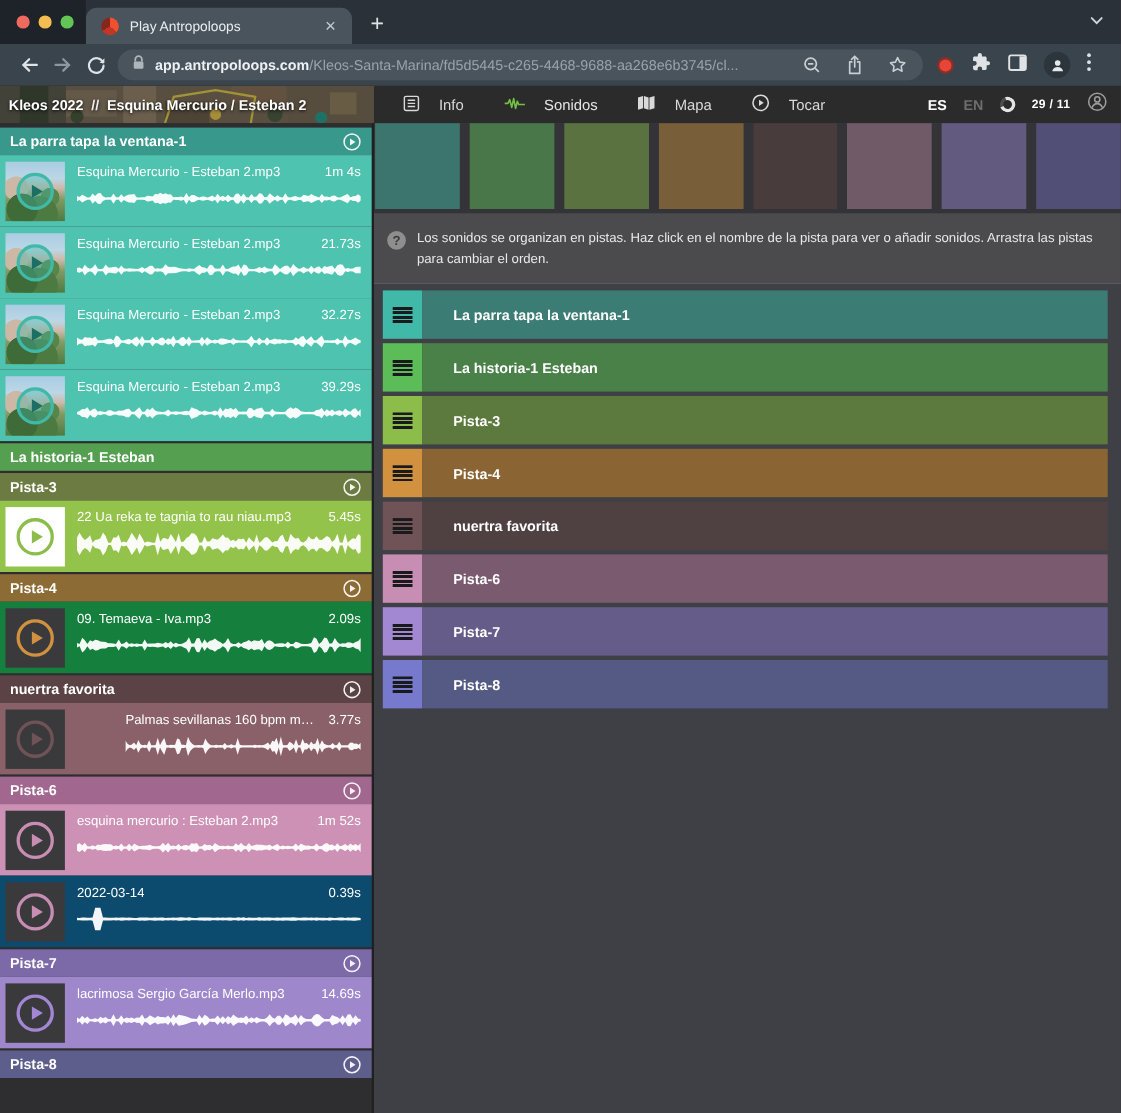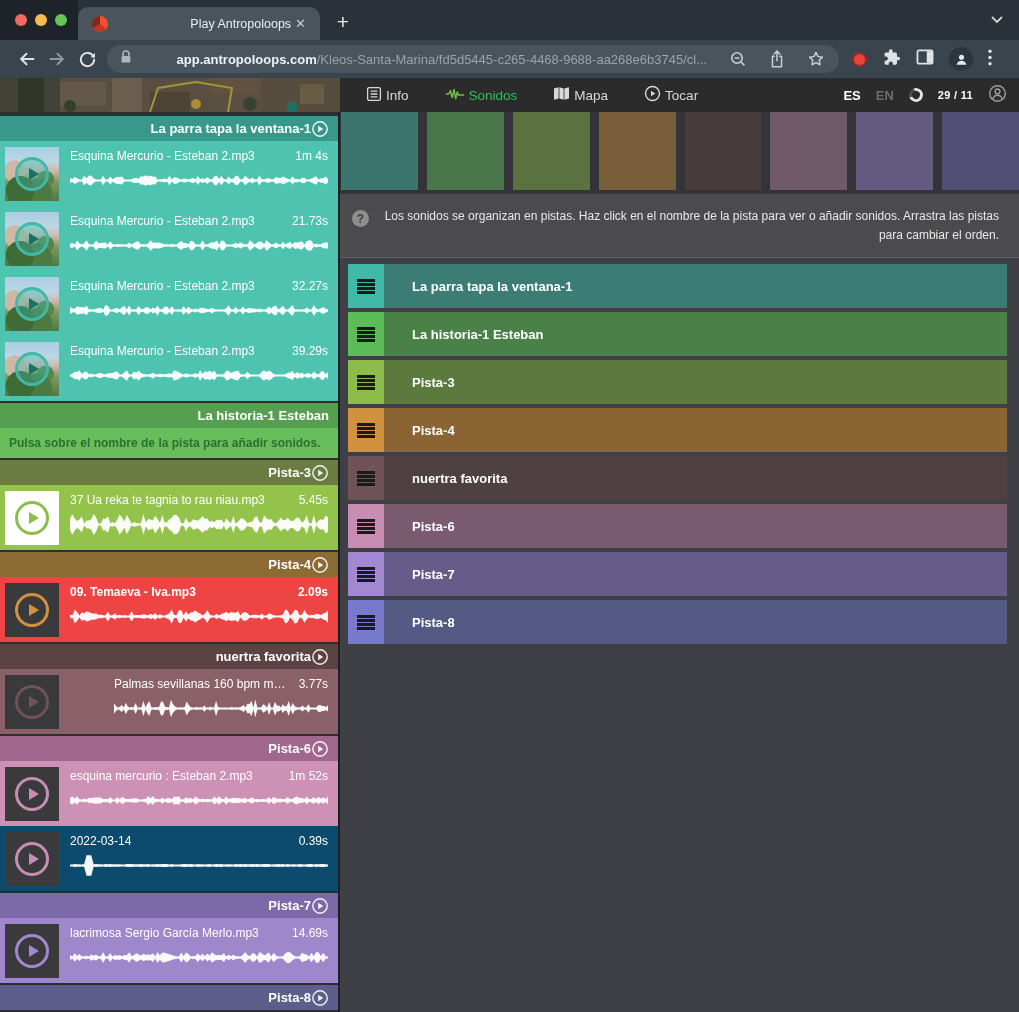--- a/index.html
+++ b/index.html
@@ -1,18 +1,18 @@
 <!DOCTYPE html>
 <html><head>
 <meta charset="utf-8">
 <style>
   * { margin:0; padding:0; box-sizing:border-box; }
   html,body { background:#222; }
   .screen { width:1019px; height:1012px; overflow:hidden; position:relative;
-            font-family:"Liberation Sans", sans-serif; background:#3e4045;text-align:right; }
+            font-family:"Liberation Sans", sans-serif; background:#3e4045; }
 
   
   .tabstrip { height:40px; background:#2b3138; position:relative; display:flex; align-items:flex-end; }
   .traffic-block { position:absolute; left:0; top:0; width:78px; height:40px; background:#1d2329;
                    display:flex; align-items:center; gap:8px; padding-left:15px; }
   .tdot { width:12px; height:12px; border-radius:50%; }
   .tdot.red{background:#ee6a5f}.tdot.yellow{background:#f5bd4f}.tdot.green{background:#62c554}
   .tab { margin-left:78px; width:242px; height:33px; background:#49545d; border-radius:10px 10px 0 0;
          display:flex; align-items:center; padding:0 10px 0 14px; }
   .favicon { width:16px; height:16px; border-radius:50%; flex:none;
@@ -35,22 +35,22 @@
   .avatar { width:24px; height:24px; border-radius:50%; background:#2c353c; display:flex; align-items:center; justify-content:center; }
 
   
   .appheader { height:34px; background:#2b2b2b; display:flex; align-items:center; }
   .crumbmap { width:340px; height:34px; flex:none; position:relative; display:flex; align-items:center; overflow:hidden; }
   .crumbmap svg.bg { position:absolute; inset:0; width:100%; height:100%; }
   .crumbtext { position:relative; z-index:1; padding-left:8px; color:#fff; font-size:13px; font-weight:600;
                white-space:nowrap; text-shadow:0 1px 3px rgba(0,0,0,.9); }
   .crumbtext .sep { margin:0 7px; opacity:.9; }
   .nav { display:flex; align-items:center; gap:36px; margin-left:26px; }
-  .nav-item { display:flex; align-items:center; gap:4px; color:#d9d9d9; font-size:13.5px; }
-  .nav-item.active { color:#22c55e; }
+  .nav-item { display:flex; align-items:center; gap:17px; color:#d9d9d9; font-size:13.5px; }
+  .nav-item.active { color:#e5e5e5; }
   .hdr-right { margin-left:auto; display:flex; align-items:center; gap:15px; padding-right:12px; }
   .lang-es { color:#fff; font-weight:700; font-size:13px; }
   .lang-en { color:#6d6d6d; font-weight:700; font-size:13px; }
   .loader { width:14px; height:14px; border-radius:50%; border:3px solid #e4e4e4; border-left-color:#4d4d4d; transform:rotate(25deg); }
   .counter { color:#fff; font-weight:700; font-size:11px; letter-spacing:.3px; }
 
   
   .content { display:flex; height:900px; }
   .sidebar { width:340px; flex:none; background:#2e2e30; border-right:2px solid #202022; padding-top:4px; overflow:hidden; }
   .main { flex:1; min-width:0; display:flex; flex-direction:column; background:#3e4045; }
@@ -202,20 +202,23 @@
         <rect x="210" width="50" height="16" fill="#8a7054"></rect>
         <rect x="262" width="78" height="34" fill="#7a6a55"></rect>
         <rect x="300" y="6" width="24" height="20" fill="#93805f"></rect>
         <circle cx="70" cy="28" r="6" fill="#46563c"></circle>
         <circle cx="250" cy="26" r="7" fill="#4c5a40"></circle>
         <path d="M150 34 L158 10 L196 4 L232 10 L228 34" fill="none" stroke="#e6d34b" stroke-width="2"></path>
         <circle cx="196" cy="26" r="5" fill="#f0c94a"></circle>
         <circle cx="292" cy="29" r="5.5" fill="#27a08e"></circle>
         <rect width="340" height="34" fill="rgba(15,15,15,0.32)"></rect>
       </svg>
+      <span class="crumbtext">
+        <span>Kleos 2022</span><span class="sep">//</span><span>Esquina Mercurio / Esteban 2</span>
+      </span>
     </div>
     <nav class="nav">
       <span class="nav-item">
         <span><svg width="16" height="16" viewBox="0 0 16 16" fill="none" stroke="#d9d9d9" stroke-width="1.3">
               <rect x="1.6" y="1.6" width="12.8" height="12.8" rx="1.6"></rect>
               <path d="M4.6 5.2h6.8M4.6 8h6.8M4.6 10.8h6.8"></path>
             </svg></span>
         <span>Info</span>
       </span>
       <span class="nav-item active">
@@ -325,60 +328,59 @@
               <svg class="wave" viewBox="0 0 200 28" preserveAspectRatio="none">
                 <polygon points="0.0,12.9 1.8,12.0 3.7,9.9 5.5,10.1 7.3,8.1 9.2,12.2 11.0,10.1 12.8,9.4 14.7,12.6 16.5,11.8 18.3,12.8 20.2,12.9 22.0,11.2 23.9,11.2 25.7,12.3 27.5,12.6 29.4,11.4 31.2,11.6 33.0,11.1 34.9,9.8 36.7,9.6 38.5,12.8 40.4,12.7 42.2,10.3 44.0,8.0 45.9,12.7 47.7,12.8 49.5,9.4 51.4,10.9 53.2,8.4 55.0,11.3 56.9,12.4 58.7,12.6 60.6,12.9 62.4,12.3 64.2,10.5 66.1,12.7 67.9,12.7 69.7,12.1 71.6,12.7 73.4,12.7 75.2,12.1 77.1,11.7 78.9,12.3 80.7,8.0 82.6,9.3 84.4,10.1 86.2,12.0 88.1,12.8 89.9,11.4 91.7,12.3 93.6,12.9 95.4,12.5 97.2,11.3 99.1,12.8 100.9,8.2 102.8,12.3 104.6,9.3 106.4,10.2 108.3,8.6 110.1,10.7 111.9,8.8 113.8,12.5 115.6,12.8 117.4,12.5 119.3,12.7 121.1,8.8 122.9,8.9 124.8,11.3 126.6,9.7 128.4,9.1 130.3,8.4 132.1,12.4 133.9,12.8 135.8,12.6 137.6,9.7 139.4,12.5 141.3,12.8 143.1,12.9 145.0,12.9 146.8,12.8 148.6,9.9 150.5,8.2 152.3,10.0 154.1,8.4 156.0,9.9 157.8,12.2 159.6,12.8 161.5,12.9 163.3,12.8 165.1,12.9 167.0,12.6 168.8,11.0 170.6,10.7 172.5,8.8 174.3,12.6 176.1,10.2 178.0,12.1 179.8,10.5 181.7,12.8 183.5,11.7 185.3,11.1 187.2,12.8 189.0,9.4 190.8,11.7 192.7,12.8 194.5,9.9 196.3,9.0 198.2,12.6 200.0,10.0 200.0,18.0 198.2,15.4 196.3,19.0 194.5,18.1 192.7,15.2 190.8,16.3 189.0,18.6 187.2,15.2 185.3,16.9 183.5,16.3 181.7,15.2 179.8,17.5 178.0,15.9 176.1,17.8 174.3,15.4 172.5,19.2 170.6,17.3 168.8,17.0 167.0,15.4 165.1,15.1 163.3,15.2 161.5,15.1 159.6,15.2 157.8,15.8 156.0,18.1 154.1,19.6 152.3,18.0 150.5,19.8 148.6,18.1 146.8,15.2 145.0,15.1 143.1,15.1 141.3,15.2 139.4,15.5 137.6,18.3 135.8,15.4 133.9,15.2 132.1,15.6 130.3,19.6 128.4,18.9 126.6,18.3 124.8,16.7 122.9,19.1 121.1,19.2 119.3,15.3 117.4,15.5 115.6,15.2 113.8,15.5 111.9,19.2 110.1,17.3 108.3,19.4 106.4,17.8 104.6,18.7 102.8,15.7 100.9,19.8 99.1,15.2 97.2,16.7 95.4,15.5 93.6,15.1 91.7,15.7 89.9,16.6 88.1,15.2 86.2,16.0 84.4,17.9 82.6,18.7 80.7,20.0 78.9,15.7 77.1,16.3 75.2,15.9 73.4,15.3 71.6,15.3 69.7,15.9 67.9,15.3 66.1,15.3 64.2,17.5 62.4,15.7 60.6,15.1 58.7,15.4 56.9,15.6 55.0,16.7 53.2,19.6 51.4,17.1 49.5,18.6 47.7,15.2 45.9,15.3 44.0,20.0 42.2,17.7 40.4,15.3 38.5,15.2 36.7,18.4 34.9,18.2 33.0,16.9 31.2,16.4 29.4,16.6 27.5,15.4 25.7,15.7 23.9,16.8 22.0,16.8 20.2,15.1 18.3,15.2 16.5,16.2 14.7,15.4 12.8,18.6 11.0,17.9 9.2,15.8 7.3,19.9 5.5,17.9 3.7,18.1 1.8,16.0 0.0,15.1" fill="rgba(255,255,255,0.95)"></polygon>
               </svg>
             </div>
           </div>
         </section>
         <section class="section">
           <div class="sec-header" style="background: rgb(85, 160, 80);">
             <span class="sec-name">La historia-1 Esteban</span>
           </div>
-          <div class="hint" style="background: rgb(105, 190, 92); color: rgb(45, 112, 50);">Pulsa sobre el nombre de la pista para añadir sonidos.</div>
         </section>
         <section class="section">
           <div class="sec-header" style="background: rgb(107, 123, 65);">
             <span class="sec-name">Pista-3</span>
             <span class="sec-play">
               <svg viewBox="0 0 18 18" width="18" height="18">
                 <circle cx="9" cy="9" r="7.2" fill="none" stroke="rgba(255,255,255,0.92)" stroke-width="1.4"></circle>
                 <path d="M7.2 5.8 12.2 9 7.2 12.2Z" fill="rgba(255,255,255,0.92)"></path>
               </svg>
             </span>
           </div>
           <div class="clip" style="background: rgb(148, 195, 76);">
             <div class="thumb white">
               <span class="ring" style="border-color: rgb(140, 189, 74);">
                 <span class="tri" style="border-left-color: rgb(140, 189, 74);"></span>
               </span>
             </div>
             <div class="clip-main">
               <div class="clip-top">
-                <span class="clip-title">37 Ua reka te tagnia to rau niau.mp3</span>
+                <span class="clip-title">22 Ua reka te tagnia to rau niau.mp3</span>
                 <span class="clip-dur">5.45s</span>
               </div>
               <svg class="wave" viewBox="0 0 200 28" preserveAspectRatio="none">
                 <polygon points="0.0,7.5 1.8,2.6 3.7,7.3 5.5,10.0 7.3,8.3 9.2,5.1 11.0,12.8 12.8,9.9 14.7,9.4 16.5,8.1 18.3,2.3 20.2,6.0 22.0,12.9 23.9,12.9 25.7,7.2 27.5,7.7 29.4,4.7 31.2,12.4 33.0,11.5 34.9,12.5 36.7,8.3 38.5,2.7 40.4,6.4 42.2,10.5 44.0,3.4 45.9,7.8 47.7,12.9 49.5,11.4 51.4,12.1 53.2,12.9 55.0,12.7 56.9,2.2 58.7,11.7 60.6,7.9 62.4,8.3 64.2,9.4 66.1,3.8 67.9,7.8 69.7,12.2 71.6,3.1 73.4,12.0 75.2,11.5 77.1,8.0 78.9,6.4 80.7,3.1 82.6,3.4 84.4,5.9 86.2,12.5 88.1,12.5 89.9,6.3 91.7,11.6 93.6,11.6 95.4,8.2 97.2,8.9 99.1,9.7 100.9,7.5 102.8,4.5 104.6,7.7 106.4,7.4 108.3,11.1 110.1,9.7 111.9,11.5 113.8,8.4 115.6,9.2 117.4,8.4 119.3,12.7 121.1,7.3 122.9,10.0 124.8,12.5 126.6,4.5 128.4,12.8 130.3,10.8 132.1,7.6 133.9,7.0 135.8,9.5 137.6,12.5 139.4,11.2 141.3,11.0 143.1,6.2 145.0,4.7 146.8,11.2 148.6,11.9 150.5,3.5 152.3,7.0 154.1,8.8 156.0,7.8 157.8,11.7 159.6,12.6 161.5,10.4 163.3,6.2 165.1,8.9 167.0,9.2 168.8,6.1 170.6,9.7 172.5,10.0 174.3,8.0 176.1,5.9 178.0,7.4 179.8,12.1 181.7,9.4 183.5,3.5 185.3,12.4 187.2,12.8 189.0,3.4 190.8,12.9 192.7,9.9 194.5,8.1 196.3,8.9 198.2,3.8 200.0,5.9 200.0,22.1 198.2,24.2 196.3,19.1 194.5,19.9 192.7,18.1 190.8,15.1 189.0,24.6 187.2,15.2 185.3,15.6 183.5,24.5 181.7,18.6 179.8,15.9 178.0,20.6 176.1,22.1 174.3,20.0 172.5,18.0 170.6,18.3 168.8,21.9 167.0,18.8 165.1,19.1 163.3,21.8 161.5,17.6 159.6,15.4 157.8,16.3 156.0,20.2 154.1,19.2 152.3,21.0 150.5,24.5 148.6,16.1 146.8,16.8 145.0,23.3 143.1,21.8 141.3,17.0 139.4,16.8 137.6,15.5 135.8,18.5 133.9,21.0 132.1,20.4 130.3,17.2 128.4,15.2 126.6,23.5 124.8,15.5 122.9,18.0 121.1,20.7 119.3,15.3 117.4,19.6 115.6,18.8 113.8,19.6 111.9,16.5 110.1,18.3 108.3,16.9 106.4,20.6 104.6,20.3 102.8,23.5 100.9,20.5 99.1,18.3 97.2,19.1 95.4,19.8 93.6,16.4 91.7,16.4 89.9,21.7 88.1,15.5 86.2,15.5 84.4,22.1 82.6,24.6 80.7,24.9 78.9,21.6 77.1,20.0 75.2,16.5 73.4,16.0 71.6,24.9 69.7,15.8 67.9,20.2 66.1,24.2 64.2,18.6 62.4,19.7 60.6,20.1 58.7,16.3 56.9,25.8 55.0,15.3 53.2,15.1 51.4,15.9 49.5,16.6 47.7,15.1 45.9,20.2 44.0,24.6 42.2,17.5 40.4,21.6 38.5,25.3 36.7,19.7 34.9,15.5 33.0,16.5 31.2,15.6 29.4,23.3 27.5,20.3 25.7,20.8 23.9,15.1 22.0,15.1 20.2,22.0 18.3,25.7 16.5,19.9 14.7,18.6 12.8,18.1 11.0,15.2 9.2,22.9 7.3,19.7 5.5,18.0 3.7,20.7 1.8,25.4 0.0,20.5" fill="rgba(255,255,255,0.95)"></polygon>
               </svg>
             </div>
           </div>
         </section>
         <section class="section">
           <div class="sec-header" style="background: rgb(140, 107, 53);">
             <span class="sec-name">Pista-4</span>
             <span class="sec-play">
               <svg viewBox="0 0 18 18" width="18" height="18">
                 <circle cx="9" cy="9" r="7.2" fill="none" stroke="rgba(255,255,255,0.92)" stroke-width="1.4"></circle>
                 <path d="M7.2 5.8 12.2 9 7.2 12.2Z" fill="rgba(255,255,255,0.92)"></path>
               </svg>
             </span>
           </div>
-          <div class="clip" style="background: #ef4444; font-weight: bold;">
+          <div class="clip" style="background: #15803d;">
             <div class="thumb dark">
               <span class="ring" style="border-color: rgb(210, 145, 63);">
                 <span class="tri" style="border-left-color: rgb(210, 145, 63);"></span>
               </span>
             </div>
             <div class="clip-main">
               <div class="clip-top">
                 <span class="clip-title">09. Temaeva - Iva.mp3</span>
                 <span class="clip-dur">2.09s</span>
               </div>

